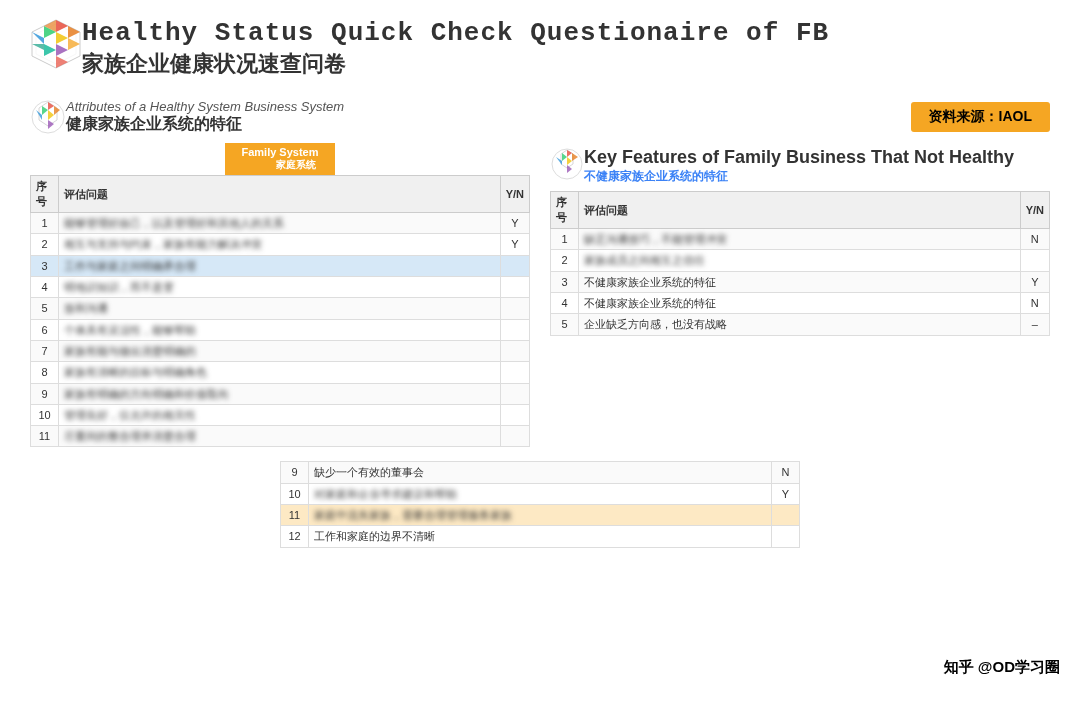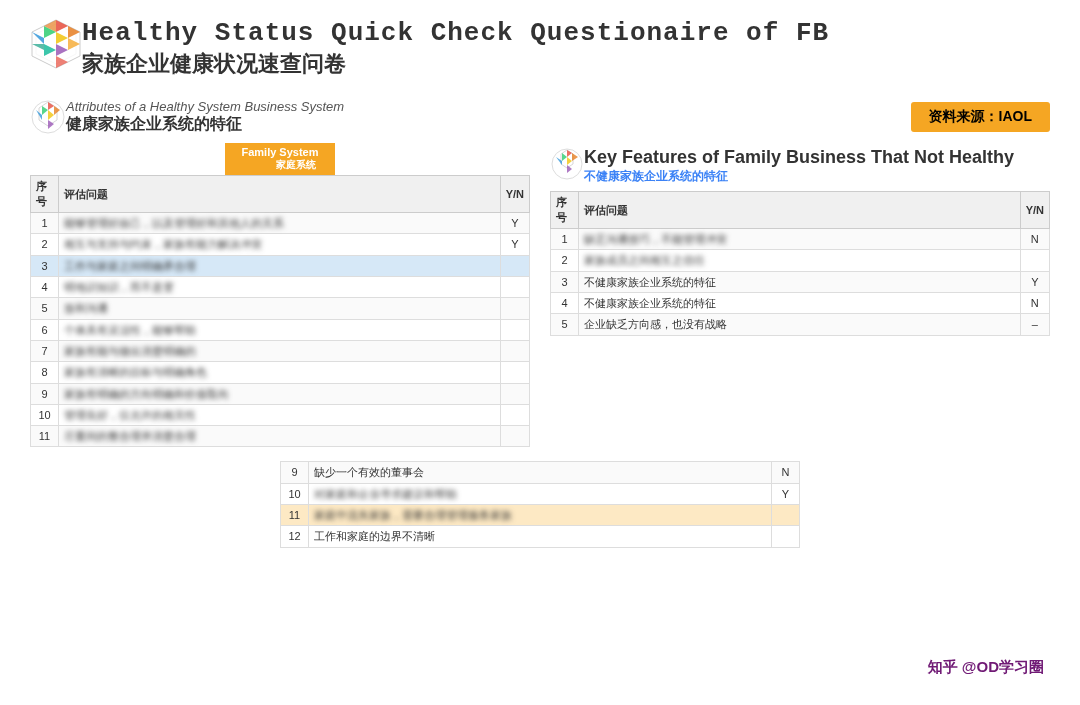--- a/index.html
+++ b/index.html
@@ -172,23 +172,23 @@
       justify-content: center;
     }
     .bottom-table-wrap {
       width: 520px;
     }
 
     
     .watermark {
       position: absolute;
       bottom: 28px;
-      right: 36px;
+      right: 20px;
       font-size: 15px;
-      color: #701a75;
+      color: #000000;
       font-weight: bold;
     }
 
     
     .logo-svg {
       width: 52px;
       height: 52px;
     }
     .small-icon-svg {
       width: 36px;

